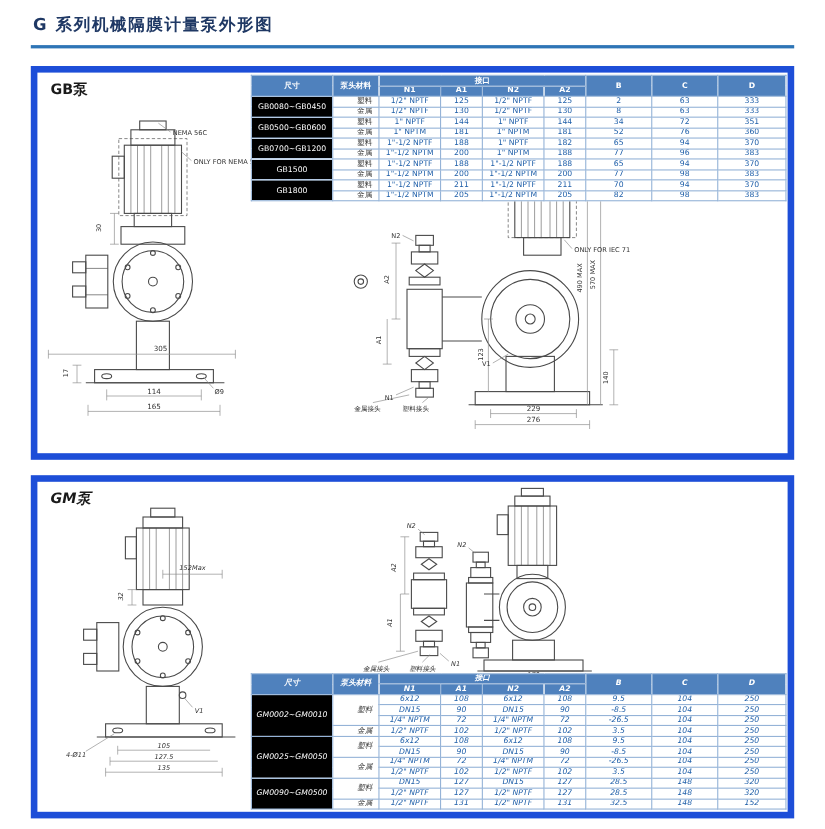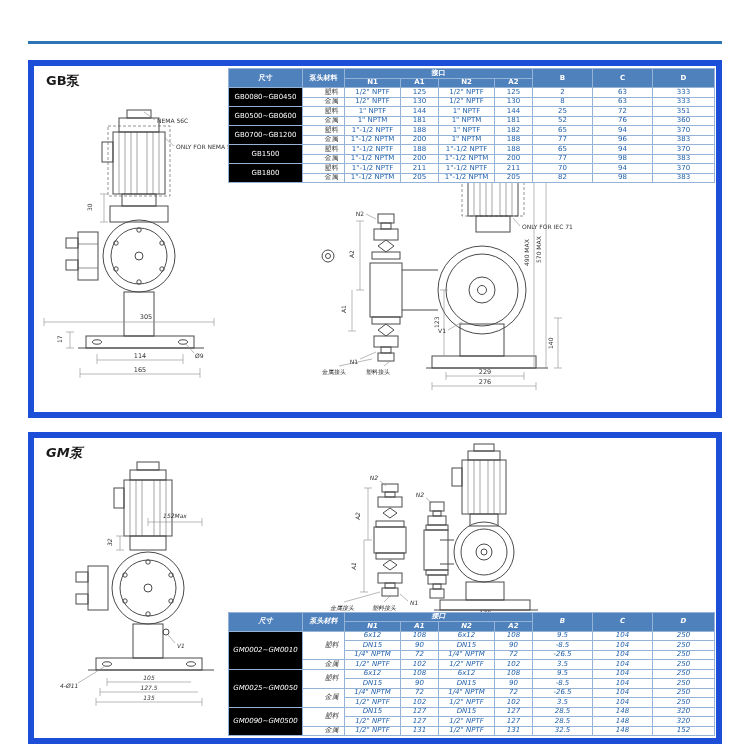--- a/index.html
+++ b/index.html
@@ -26,20 +26,21 @@
   td.mat-cell { color:#404040; background:#fff;padding-left:16px; }
   td.data-cell { color:#1f5fa9; background:#fff; }
   svg text { font-family:"DejaVu Sans","Liberation Sans",sans-serif; fill:#333; }
   .fs6 { font-size:6px; } .fs65 { font-size:6.5px; }
 </style>
 </head>
 <body>
 
 <div class="page">
 
+  <div class="title">G 系列机械隔膜计量泵外形图</div>
   <div class="title-rule"></div>
 
   <div class="panel panel-gb">
     <div class="panel-label">GB泵</div>
 
     <svg width="692" height="356" viewBox="0 0 692 356">
 
       <g stroke="#4a4a4a" fill="none" stroke-width="1">
         <rect x="93" y="44" width="24" height="8"></rect>
         <rect x="85" y="52" width="40" height="14"></rect>
@@ -208,21 +209,21 @@
               <td class="data-cell">63</td>
               <td class="data-cell">333</td>
             </tr>
             <tr>
               <td rowspan="2" class="model-cell">GB0500~GB0600</td>
               <td rowspan="1" class="mat-cell">塑料</td>
               <td class="data-cell">1" NPTF</td>
               <td class="data-cell">144</td>
               <td class="data-cell">1" NPTF</td>
               <td class="data-cell">144</td>
-              <td class="data-cell">25</td>
+              <td class="data-cell">34</td>
               <td class="data-cell">72</td>
               <td class="data-cell">351</td>
             </tr>
             <tr>
               <td rowspan="1" class="mat-cell">金属</td>
               <td class="data-cell">1" NPTM</td>
               <td class="data-cell">181</td>
               <td class="data-cell">1" NPTM</td>
               <td class="data-cell">181</td>
               <td class="data-cell">52</td>

